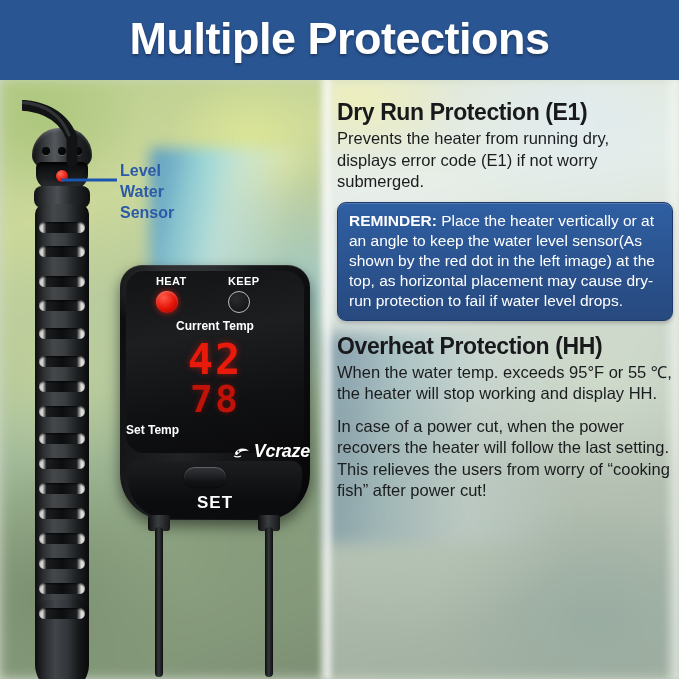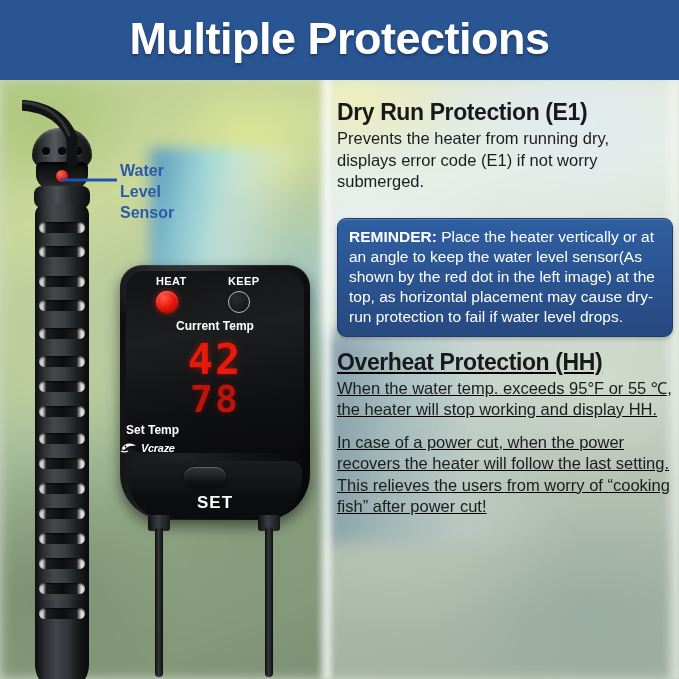--- a/index.html
+++ b/index.html
@@ -95,22 +95,22 @@
   #led-keep{background:radial-gradient(circle at 35% 30%, #2a2c2e, #0e0f10);
     border:1.5px solid #b9bcbf;box-sizing:border-box;}
   #current-temp-label{position:absolute;left:0;top:48px;width:178px;text-align:center;
     color:#fff;font-size:12px;font-weight:bold;}
   .seg{position:absolute;width:178px;text-align:center;font-family:"DejaVu Sans Mono",monospace;
     font-weight:bold;letter-spacing:2px;}
   #seg-current{left:0;top:64px;font-size:42px;color:#e81a0c;text-shadow:0 0 7px rgba(232,26,12,.55);}
   #seg-set{left:0;top:106px;font-size:38px;color:#bf1208;text-shadow:0 0 6px rgba(191,18,8,.4);}
   #set-temp-label{position:absolute;left:0;top:152px;width:178px;
     color:#fff;font-size:12px;font-weight:bold;}
-  #brand{position:absolute;left:0;top:176px;width:190px;text-align:left;color:#fff;
-    font-size:11px;font-weight:bold;font-style:italic;letter-spacing:-.3px;}
+  #brand{position:absolute;left:0;top:176px;width:190px;text-align:right;color:#fff;
+    font-size:18px;font-weight:bold;font-style:italic;letter-spacing:-.3px;}
   #brand-mark{display:inline-block;vertical-align:-2px;margin-right:3px;}
   #ctrl-lower{position:absolute;left:8px;top:196px;width:174px;height:58px;border-radius:10px 10px 40px 40px;
     background:linear-gradient(180deg,#1b1d1f,#0b0c0d 70%);}
   #set-button{position:absolute;left:64px;top:202px;width:42px;height:20px;border-radius:10px;
     background:linear-gradient(180deg,#303336,#14161800 70%),linear-gradient(180deg,#1f2123,#0d0e0f);
     box-shadow:inset 0 1px 1px rgba(255,255,255,.25), 0 1px 2px rgba(0,0,0,.6);}
   #set-label{position:absolute;left:0;top:228px;width:190px;text-align:center;color:#fff;
     font-size:17px;font-weight:bold;letter-spacing:1px;}
   .plug{position:absolute;top:250px;width:22px;height:16px;
     background:linear-gradient(90deg,#0d0e0f,#3b3e41 45%,#15171a);border-radius:3px;}
@@ -119,26 +119,26 @@
 
   
   #callout{position:absolute;left:55px;top:160px;width:230px;height:70px;z-index:25;}
   #callout-text{position:absolute;left:65px;top:0;width:110px;color:#2a5aa8;
     font-size:16px;font-weight:bold;line-height:21px;}
 
   
   #right{position:absolute;left:337px;top:98px;width:336px;z-index:30;}
   .h2{color:#18191b;font-size:23px;font-weight:bold;letter-spacing:-.4px;line-height:28px;margin:0 0 2px 0;}
   .para{color:#1b1c1e;font-size:16.5px;line-height:21.5px;margin:0;}
-  #reminder-box{margin-top:25px;background:linear-gradient(180deg,#2f5fa2,#27497f);
+  #reminder-box{margin-top:9px;background:linear-gradient(180deg,#2f5fa2,#27497f);
     border:1px solid #1d3a6b;border-radius:9px;padding:8px 11px 9px 11px;
     box-shadow:0 2px 4px rgba(0,0,0,.22), inset 0 1px 0 rgba(255,255,255,.18);}
   #reminder-text{color:#fff;font-size:15.5px;line-height:20px;}
   #reminder-text b{font-weight:bold;}
-  .sect{margin-top:11px;text-decoration:underline;}
+  .sect{margin-top:11px;}
 </style>
 </head>
 <body>
 
 <div id="page">
 
   <div id="bg">
     <div id="bg-left"></div>
     <div id="bg-fish"></div>
     <div id="bg-right"></div>
@@ -184,22 +184,22 @@
     <div class="vent" style="top:483px"></div>
     <div class="vent" style="top:508px"></div>
   </div>
 
   <div id="callout">
     <svg width="230" height="70" viewBox="0 0 230 70" style="position:absolute;left:0;top:0">
       <line x1="6" y1="20" x2="62" y2="20" stroke="#1a55b0" stroke-width="3"></line>
       <line x1="62" y1="20" x2="62" y2="20" stroke="#1a55b0" stroke-width="3"></line>
     </svg>
     <div id="callout-text">
+      <div>Level</div>
       <div>Water</div>
-      <div>Level</div>
       <div>Sensor</div>
     </div>
   </div>
 
   <div id="controller">
     <div id="ctrl-body"></div>
     <div id="ctrl-face">
       <div class="led-label" style="left:30px;top:4px">HEAT</div>
       <div class="led" id="led-heat" style="left:30px;top:20px"></div>
       <div class="led-label" style="left:102px;top:4px">KEEP</div>

